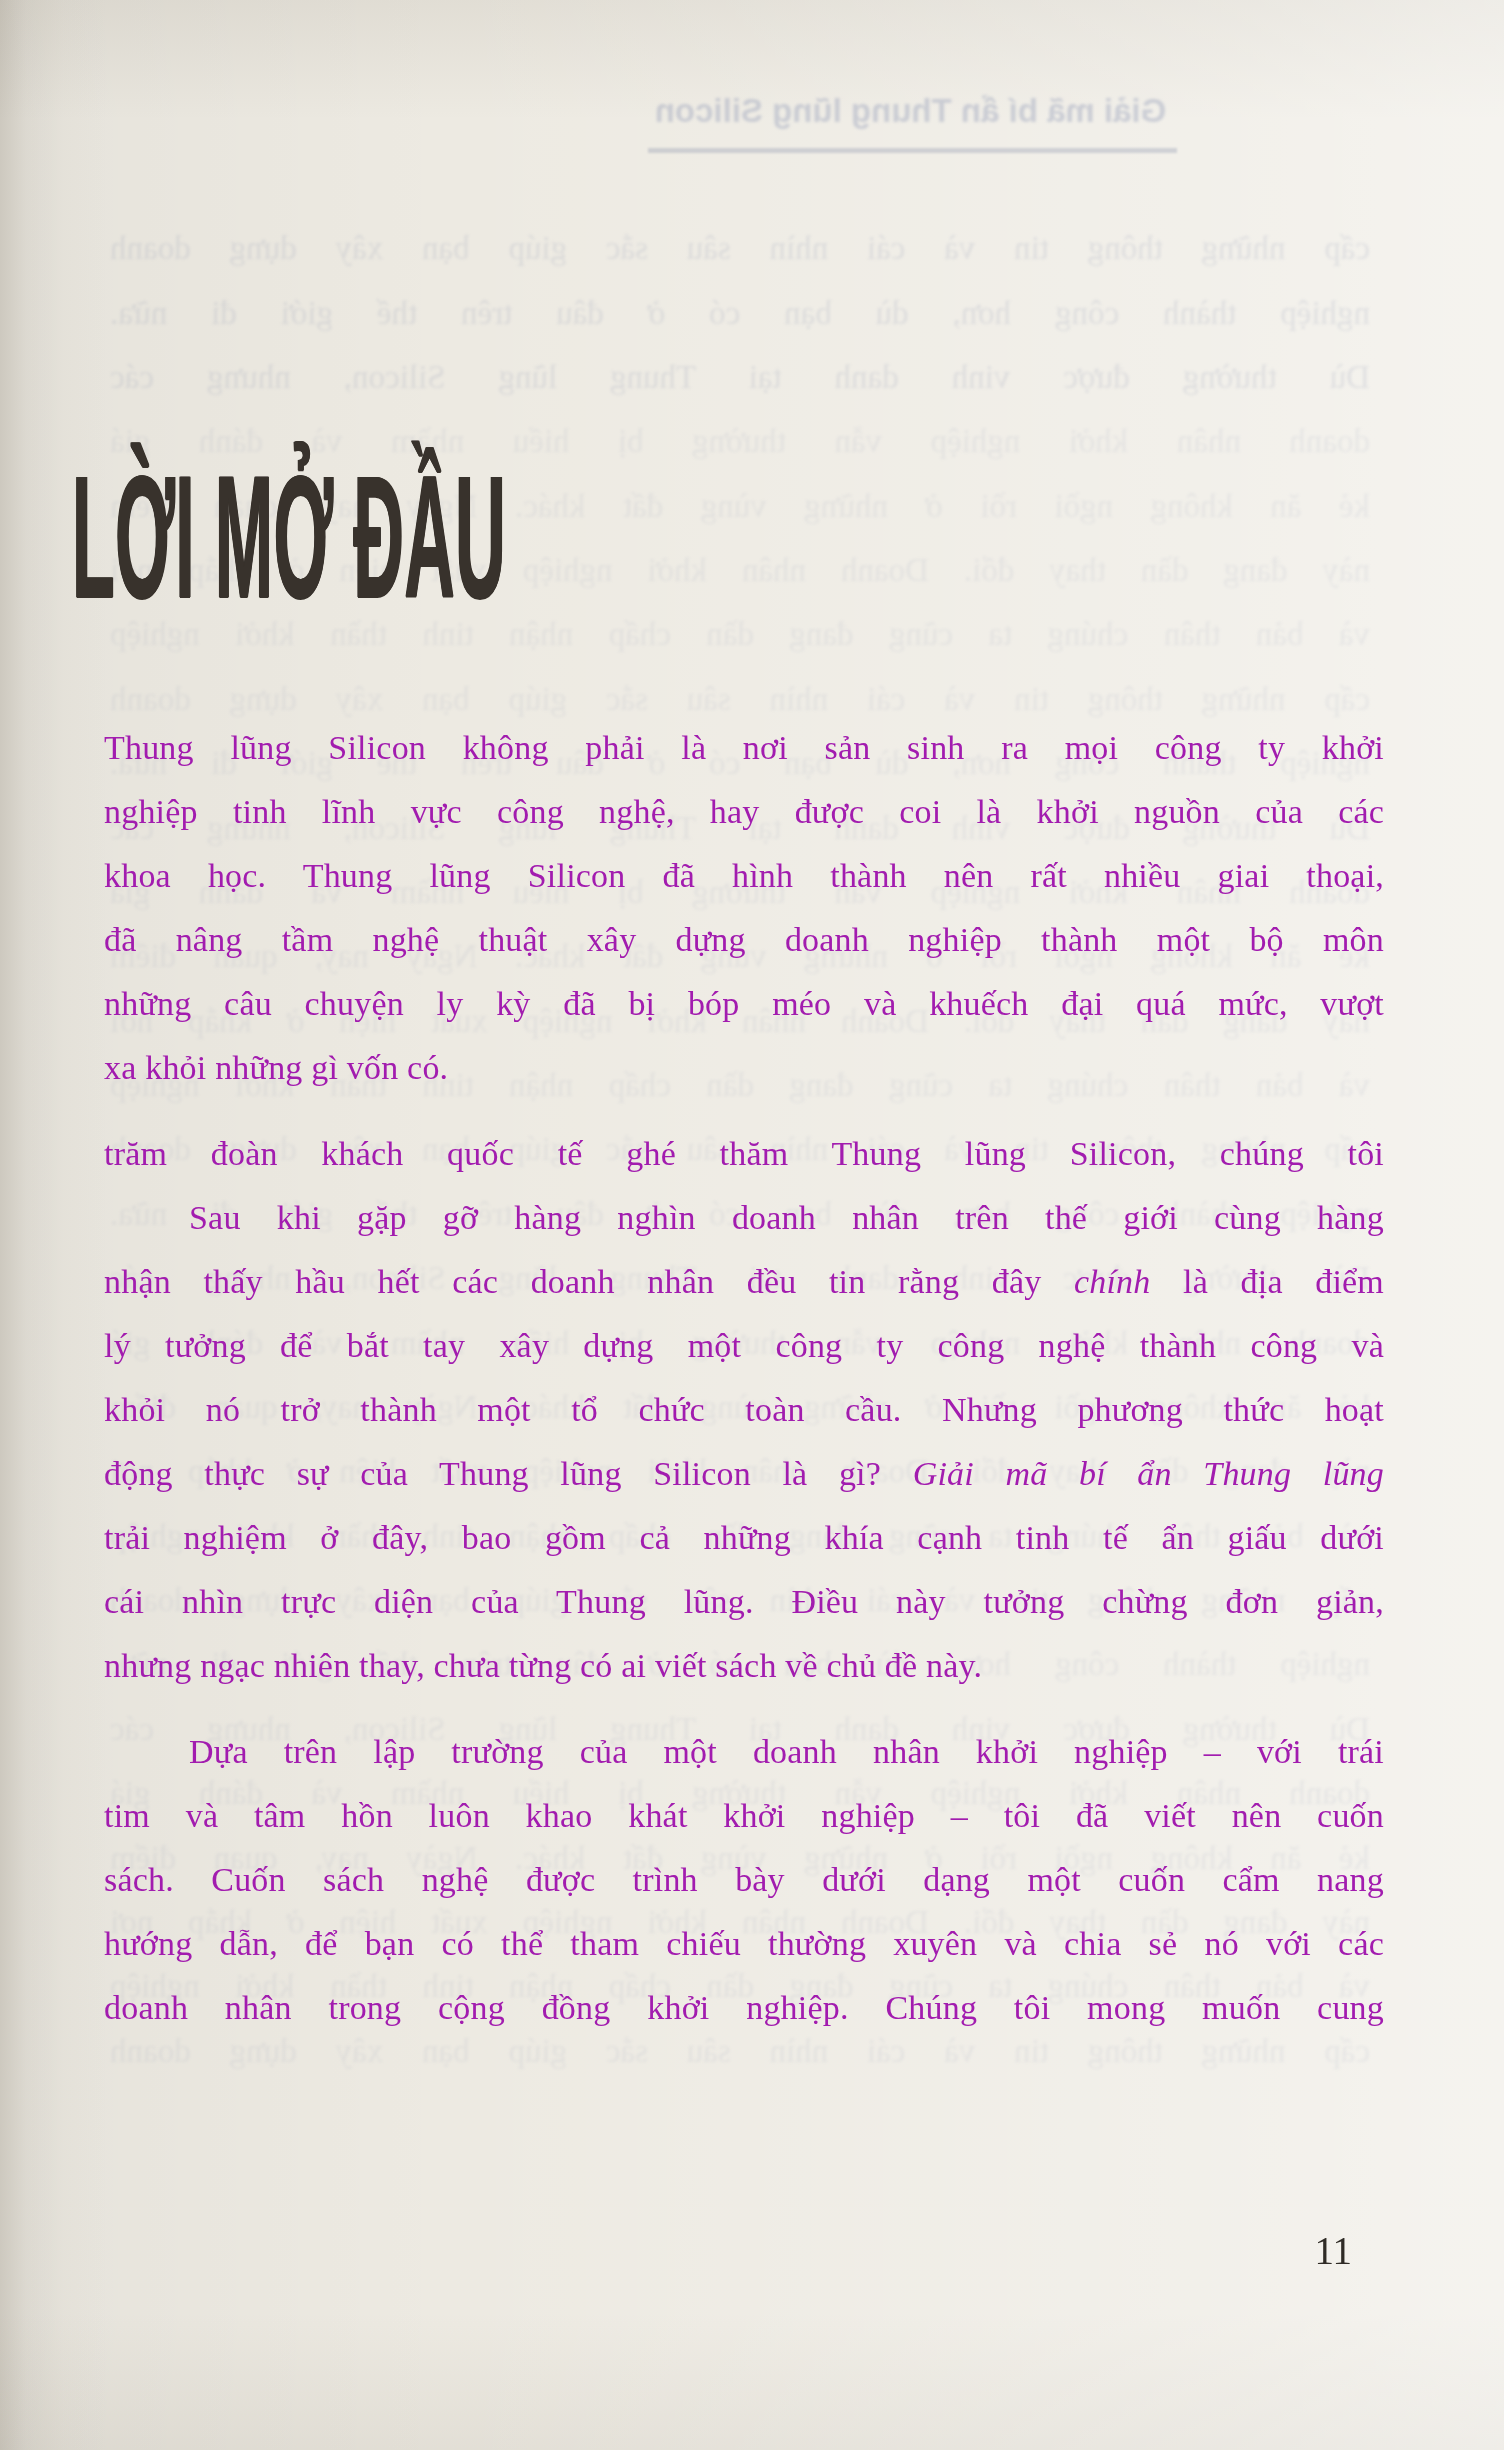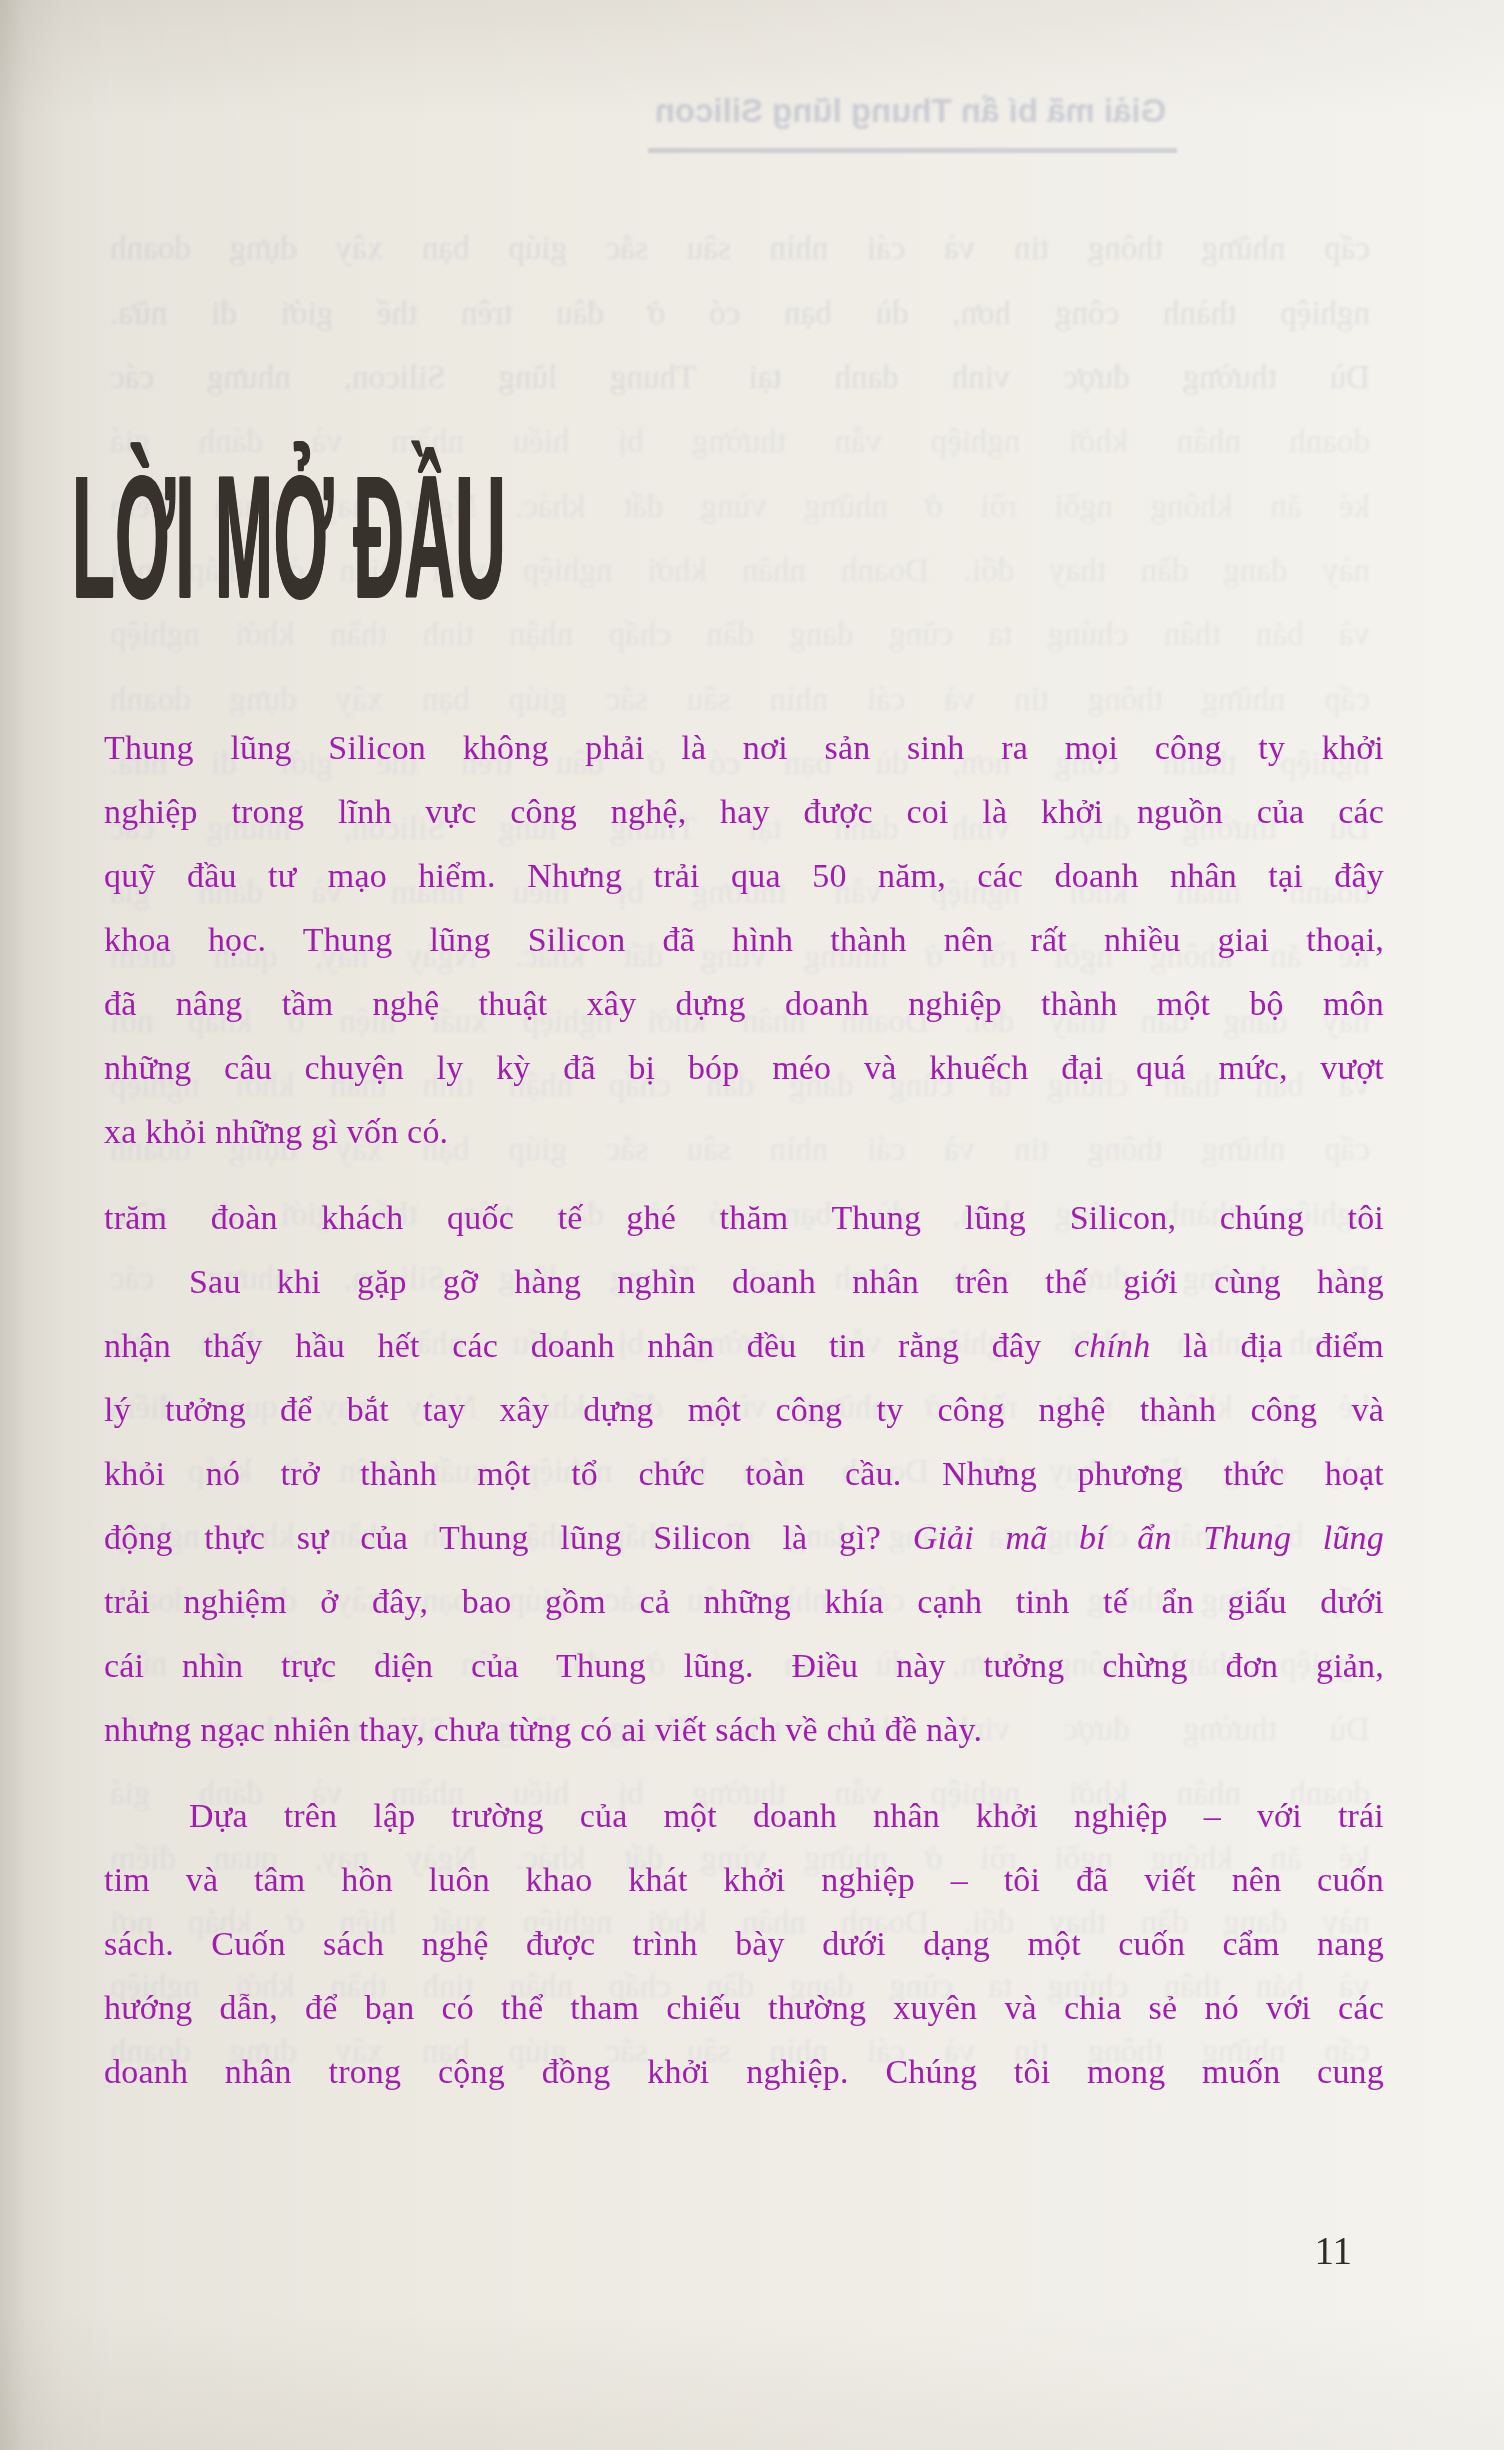--- a/index.html
+++ b/index.html
@@ -96,22 +96,21 @@
     <div class="st-line" style="top: 1890px; opacity: 0.11;">này đang dần thay đổi. Doanh nhân khởi nghiệp xuất hiện ở khắp nơi</div>
     <div class="st-line" style="top: 1954px; opacity: 0.11;">và bản thân chúng ta cũng đang dần chấp nhận tinh thần khởi nghiệp</div>
     <div class="st-line" style="top: 2019px; opacity: 0.11;">cấp những thông tin và cái nhìn sâu sắc giúp bạn xây dựng doanh</div>
   </div>
 
 <h1 class="heading">LỜI MỞ ĐẦU</h1>
 
 <div id="body-text">
     <div class="paragraph">
       <div class="line"><span>Thung lũng Silicon không phải là nơi sản sinh ra mọi công ty khởi</span></div>
-      <div class="line"><span>nghiệp trong lĩnh vực công nghệ, hay được coi là khởi nguồn của các</span></div>
-      <div class="line"><span>quỹ đầu tư mạo hiểm. Nhưng trải qua 50 năm, các doanh nhân tại đây</span></div>
+      <div class="line"><span>nghiệp tinh lĩnh vực công nghệ, hay được coi là khởi nguồn của các</span></div>
       <div class="line"><span>khoa học. Thung lũng Silicon đã hình thành nên rất nhiều giai thoại,</span></div>
       <div class="line"><span>đã nâng tầm nghệ thuật xây dựng doanh nghiệp thành một bộ môn</span></div>
       <div class="line"><span>những câu chuyện ly kỳ đã bị bóp méo và khuếch đại quá mức, vượt</span></div>
       <div class="line last-left"><span>xa khỏi những gì vốn có.</span></div>
     </div>
     <div class="paragraph">
       <div class="line"><span>trăm đoàn khách quốc tế ghé thăm Thung lũng Silicon, chúng tôi</span></div>
       <div class="line indent"><span>Sau khi gặp gỡ hàng nghìn doanh nhân trên thế giới cùng hàng</span></div>
       <div class="line"><span>nhận thấy hầu hết các doanh nhân đều tin rằng đây </span><i>chính</i><span> là địa điểm</span></div>
       <div class="line"><span>lý tưởng để bắt tay xây dựng một công ty công nghệ thành công và</span></div>

